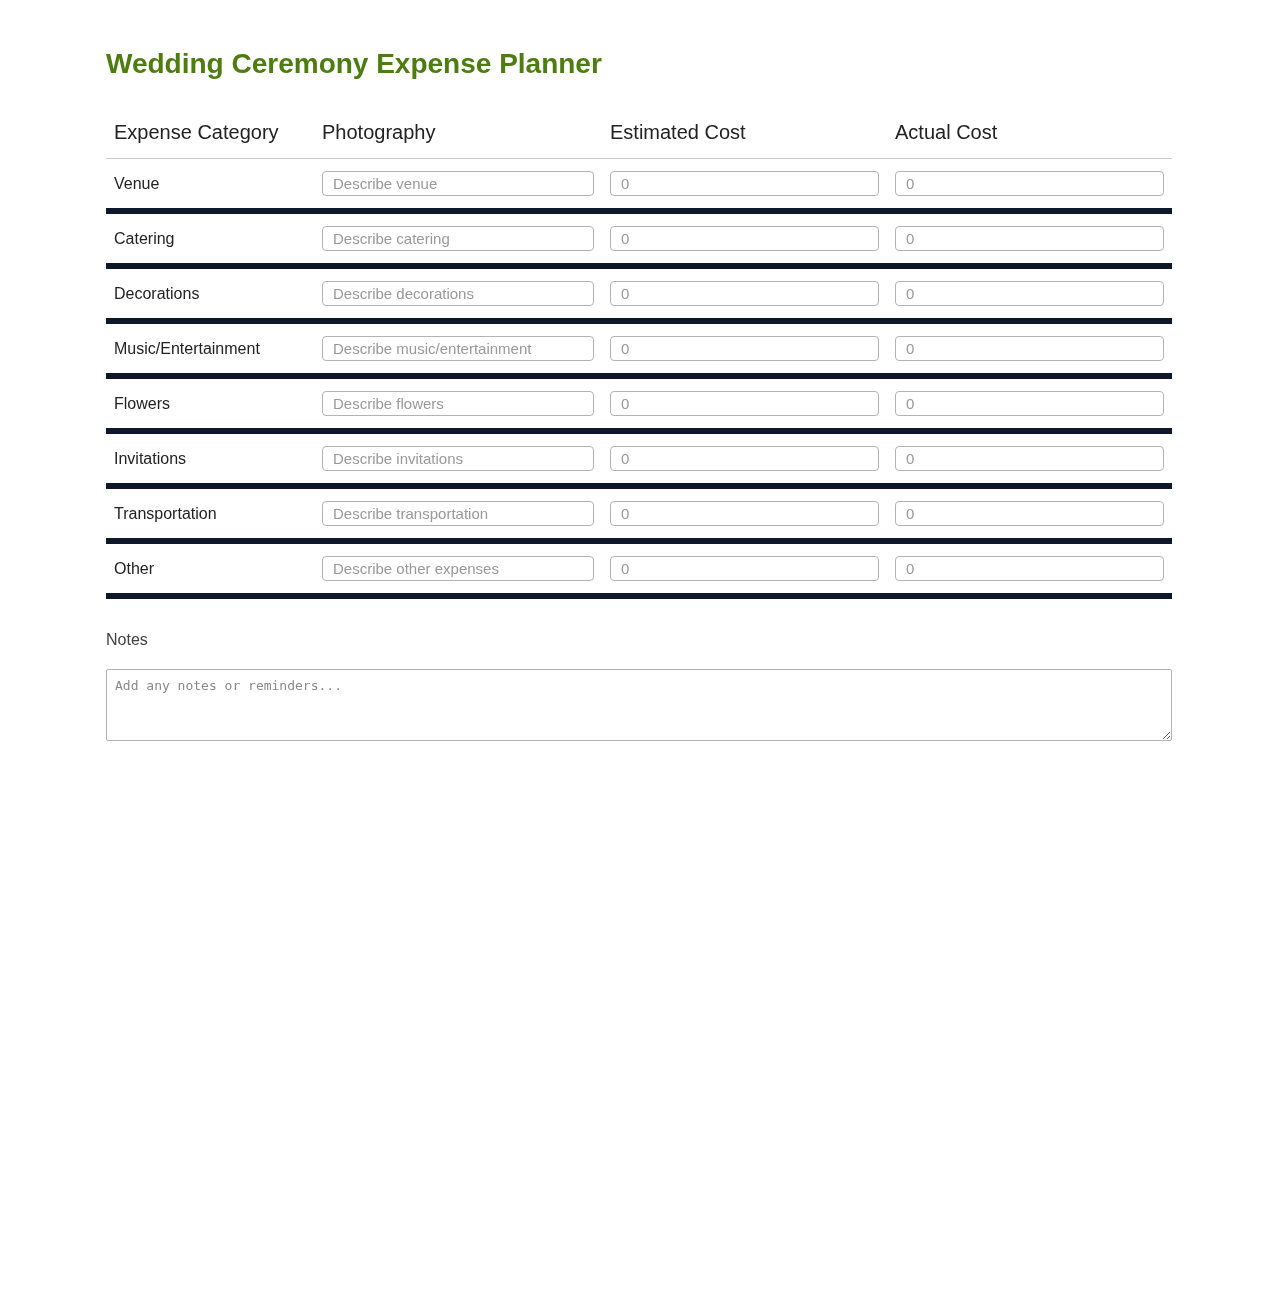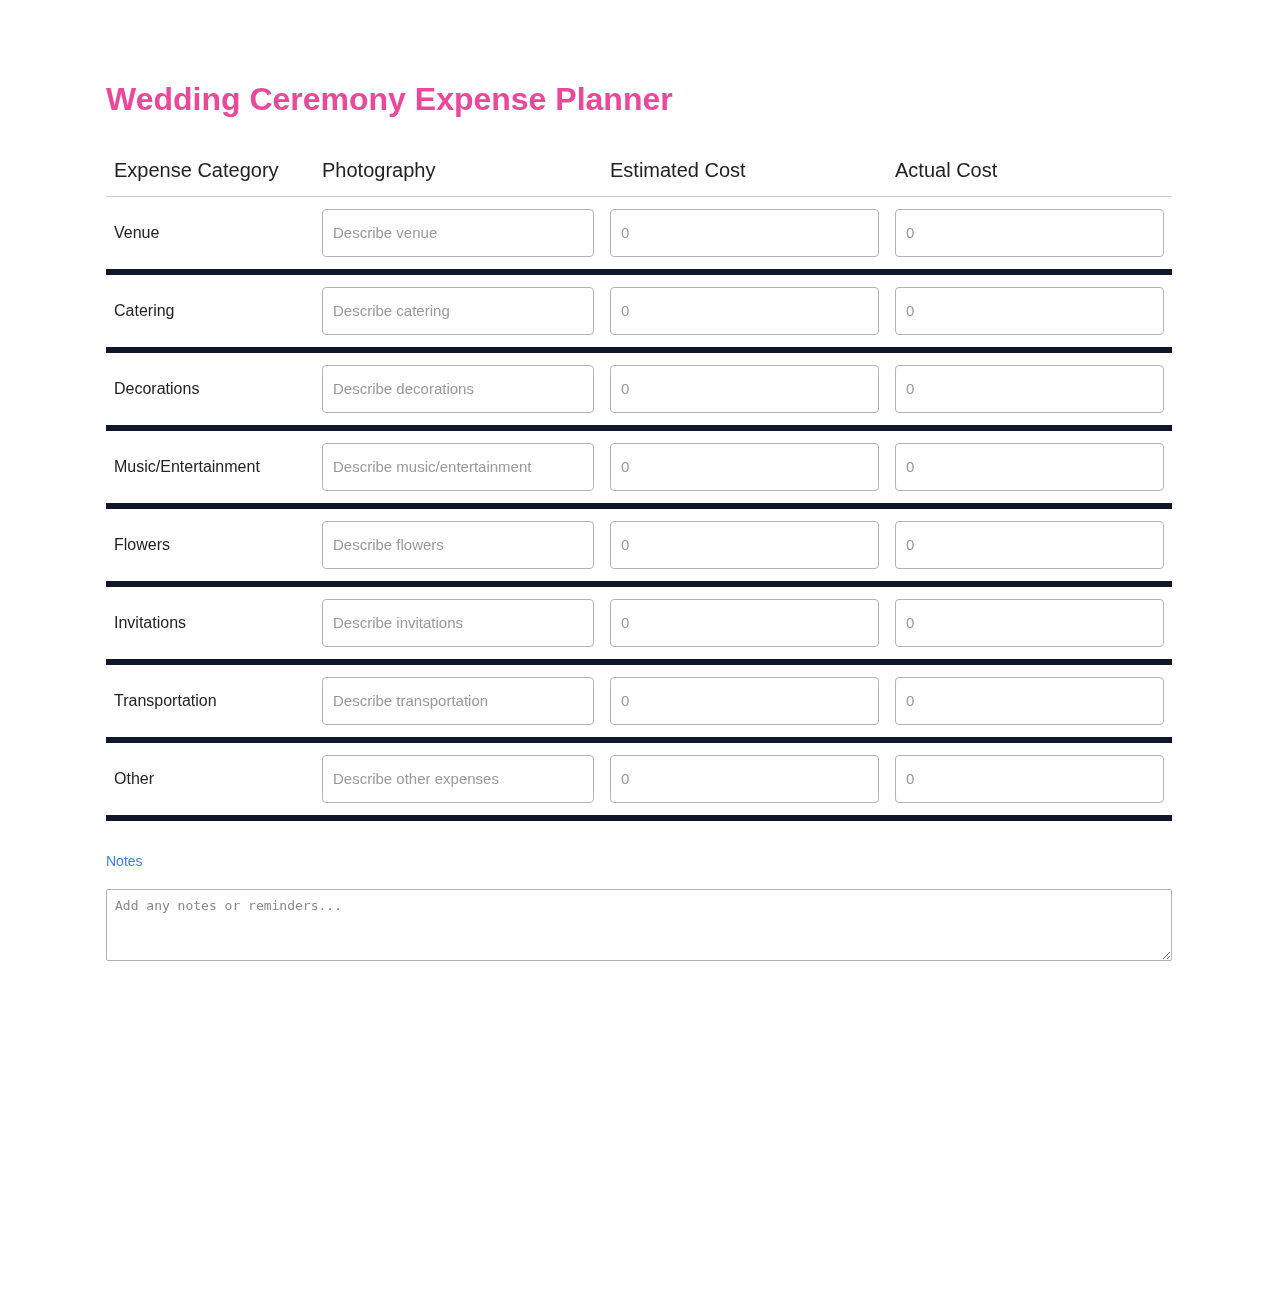--- a/index.html
+++ b/index.html
@@ -13,25 +13,25 @@
   .page {
     width: 1278px;
     min-height: 1300px;
     background: #fff;
   }
   .container {
     width: 1066px;
     margin: 0 auto;
   }
   h1.title {
-    margin: 81px 0 0 0;
-    font-size: 32px;
+    margin: 48px 0 0 0;
+    font-size: 28px;
     line-height: 1.15;
     font-weight: 700;
-    color: #ec4899;
+    color: #4d7c0f;
   }
   table.expense-table {
     width: 100%;
     margin-top: 41px;
     border-collapse: collapse;
     table-layout: fixed;
   }
   col.c-cat  { width: 208px; }
   col.c-desc { width: 288px; }
   col.c-est  { width: 285px; }
@@ -46,39 +46,39 @@
   }
   td {
     padding: 12px 8px;
     border-bottom: 6px solid #0f172a;
     font-size: 16px;
     vertical-align: middle;
     color: #222;
   }
   input.cell-input {
     width: 100%;
-    height: 48px;
+    height: 25px;
     padding: 7px 10px;
     font-family: "Liberation Sans", sans-serif;
     font-size: 15px;
     color: #222;
     border: 1px solid #b3b3b3;
     border-radius: 4px;
     background: #fff;
     outline: none;
   }
   input.cell-input::placeholder { color: #999; opacity: 1; }
   tr.total-row td {
     font-weight: 700;
     padding: 12px 8px 13px 8px;
   }
   .notes-label {
     margin-top: 32px;
-    font-size: 14px;
-    color: #3b82f6;
+    font-size: 16px;
+    color: #404040;
   }
   textarea.notes-area {
     display: block;
     margin-top: 20px;
     width: 100%;
     height: 72px;
     padding: 8px 8px;
     font-family: "DejaVu Sans Mono", monospace;
     font-size: 13px;
     color: #222;

